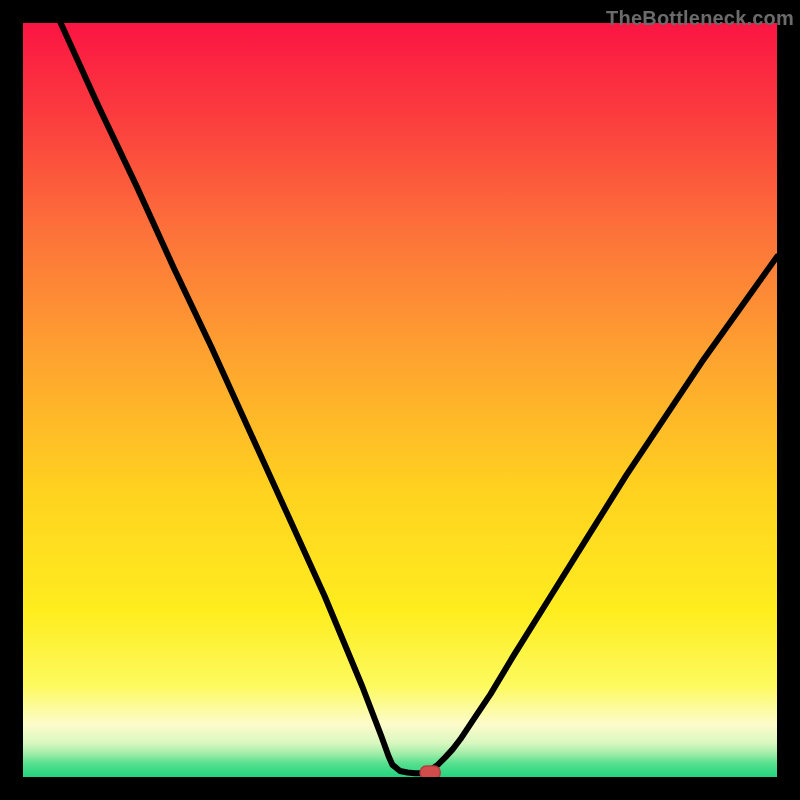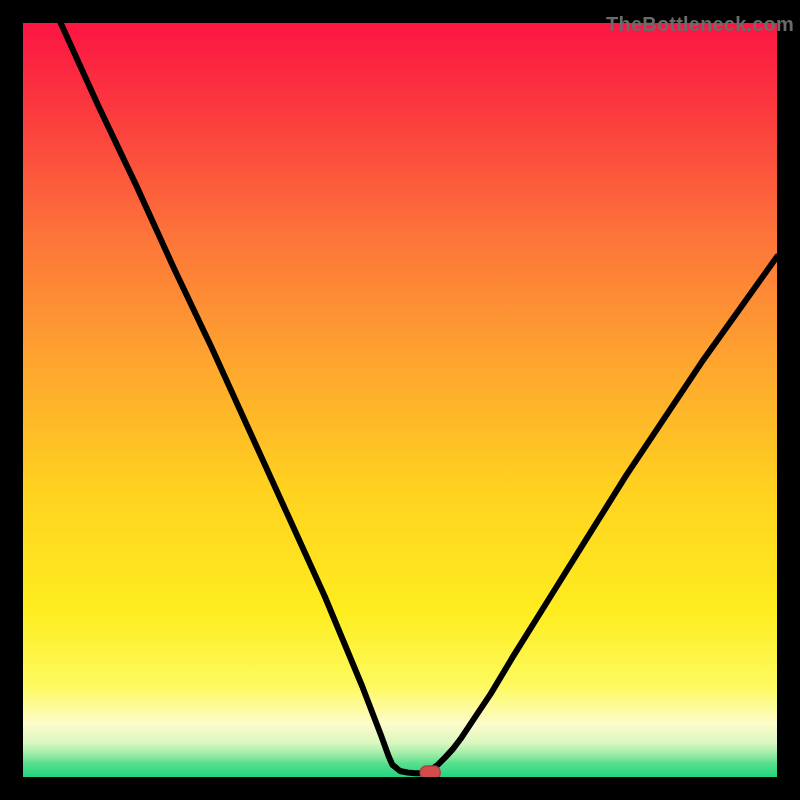--- a/index.html
+++ b/index.html
@@ -21,21 +21,21 @@
   .plot {
     position: absolute;
     left: 23px;
     top: 23px;
     width: 754px;
     height: 754px;
     overflow: hidden;
   }
   .credit {
     position: absolute;
-    top: 13px;
+    top: 7px;
     right: 6px;
     font-family: Arial, Helvetica, sans-serif;
     font-size: 20px;
     font-weight: 600;
     color: #6b6b6b;
     letter-spacing: 0.2px;
   }
 </style>
 </head>
 <body>

